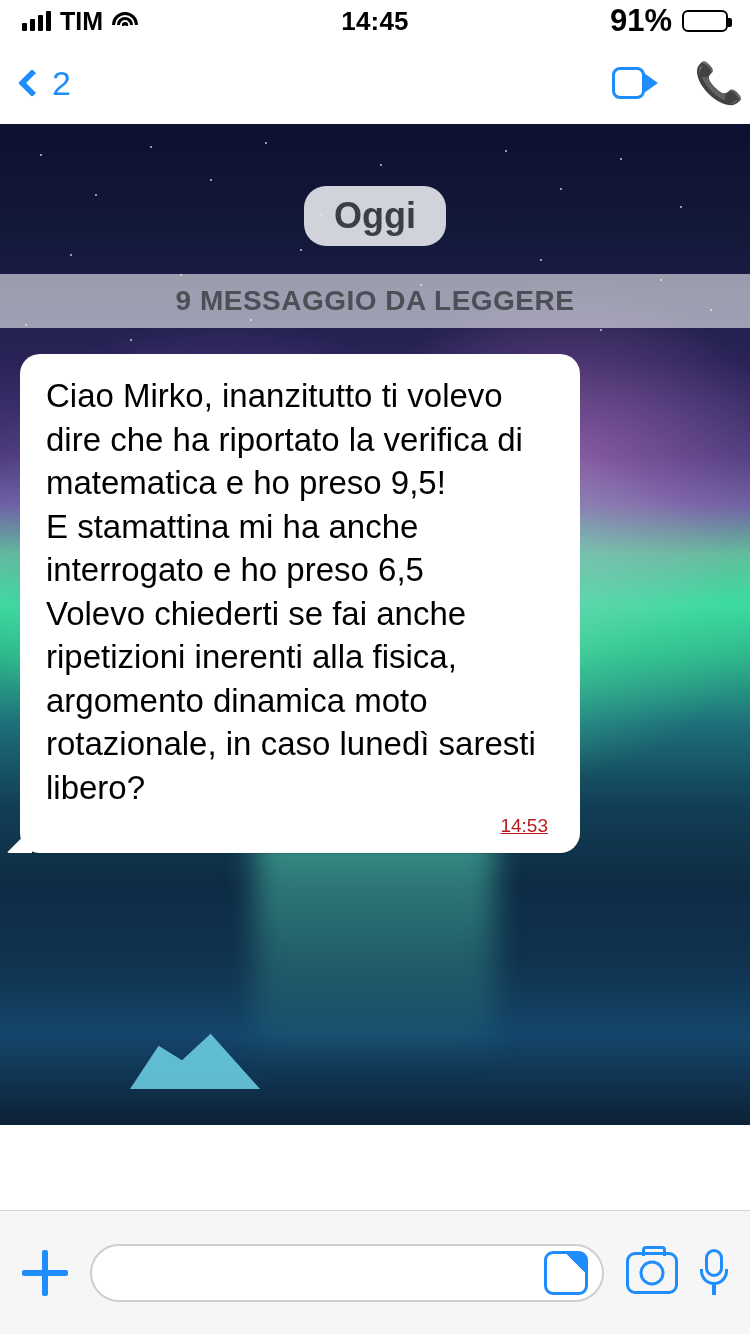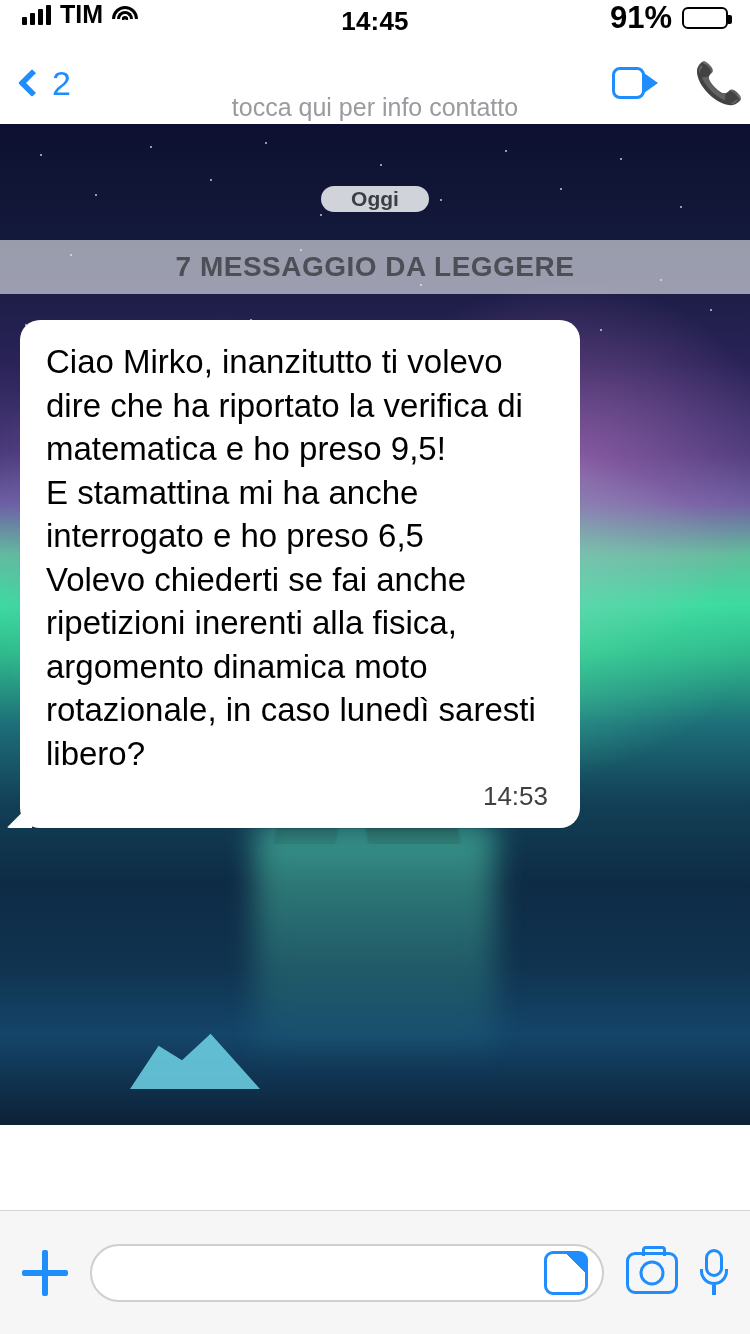--- a/index.html
+++ b/index.html
@@ -15,21 +15,21 @@
     background: #fff;
     overflow: hidden;
   }
 
   
   .statusbar {
     position: relative;
     height: 42px;
     background: #ffffff;
     display: flex;
-    align-items: flex-start;
+    align-items: center;
     padding: 0 22px;
     font-size: 25px;
     font-weight: bold;
     color: #000;
   }
   .sb-left { display: flex; align-items: center; gap: 9px; }
   .sb-center {
     position: absolute; left: 0; right: 0; top: 0; height: 42px;
     display: flex; align-items: center; justify-content: center;
     font-size: 26px; font-weight: bold; letter-spacing: 0.2px;
@@ -170,22 +170,22 @@
 
   .chat-scroll {
     position: absolute; inset: 0;
     padding: 0 0 10px 0;
   }
 
   .day-pill-row { display: flex; justify-content: center; margin-top: 62px; }
   .day-pill {
     background: rgba(225,228,232,0.92);
     color: #3d3d45;
-    font-size: 21px; font-weight: bold;
-    padding: 1px 30px; border-radius: 22px;
+    font-size: 36px; font-weight: bold;
+    padding: 9px 30px; border-radius: 22px;
   }
 
   .e2e-row { display: flex; justify-content: center; margin-top: 30px; }
   .e2e-bubble {
     width: 545px;
     background: #fdf4c3;
     border-radius: 14px;
     padding: 20px 26px 22px;
     text-align: center;
     color: #2b2b2b;
@@ -222,21 +222,21 @@
   .bubble-text {
     font-size: 33px;
     line-height: 1.32;
     color: #000;
     white-space: pre-wrap;
   }
   .bubble-meta {
     display: flex; justify-content: flex-end; align-items: baseline;
     margin-top: 6px;
   }
-  .bubble-time { font-size: 26px; color: #404040; }
+  .bubble-time { font-size: 19px; color: #b91c1c; text-decoration: underline; }
 
   
   .inputbar {
     position: absolute; left: 0; right: 0; bottom: 0;
     height: 124px;
     background: #f6f6f6;
     border-top: 1px solid #d6d6d8;
     display: flex; align-items: center;
     padding: 0 22px;
     gap: 22px;
@@ -327,21 +327,20 @@
     </div>
   </div>
 
   <div class="navbar">
     <div class="nav-back">
       <span class="chev-left"></span>
       <span class="unread-count">2</span>
     </div>
     <div class="nav-title-block">
       <div class="contact-name-redacted"></div>
-      <div class="nav-subtitle">tocca qui per info contatto</div>
     </div>
     <div class="nav-actions">
       <span class="icon-video">
         <span class="body"></span>
           <span class="lens"></span>
       </span>
       <span class="icon-phone">📞</span>
     </div>
   </div>
 
@@ -377,21 +376,21 @@
       <div class="water-glow"></div>
       <div class="iceberg"></div>
     </div>
 
     <div class="chat-scroll">
       <div class="day-pill-row">
         <div class="day-pill">Oggi</div>
       </div>
 
 
-      <div class="unread-divider">7 MESSAGGIO DA LEGGERE</div>
+      <div class="unread-divider">9 MESSAGGIO DA LEGGERE</div>
 
       <div class="msg-row">
         <div class="bubble-in">
           <div class="bubble-text">Ciao Mirko, inanzitutto ti volevo dire che ha riportato la verifica di matematica e ho preso 9,5!
 E stamattina mi ha anche interrogato e ho preso 6,5
 Volevo chiederti se fai anche ripetizioni inerenti alla fisica, argomento dinamica moto rotazionale, in caso lunedì saresti libero?</div>
           <div class="bubble-meta">
             <span class="bubble-time">14:53</span>
           </div>
         </div>

